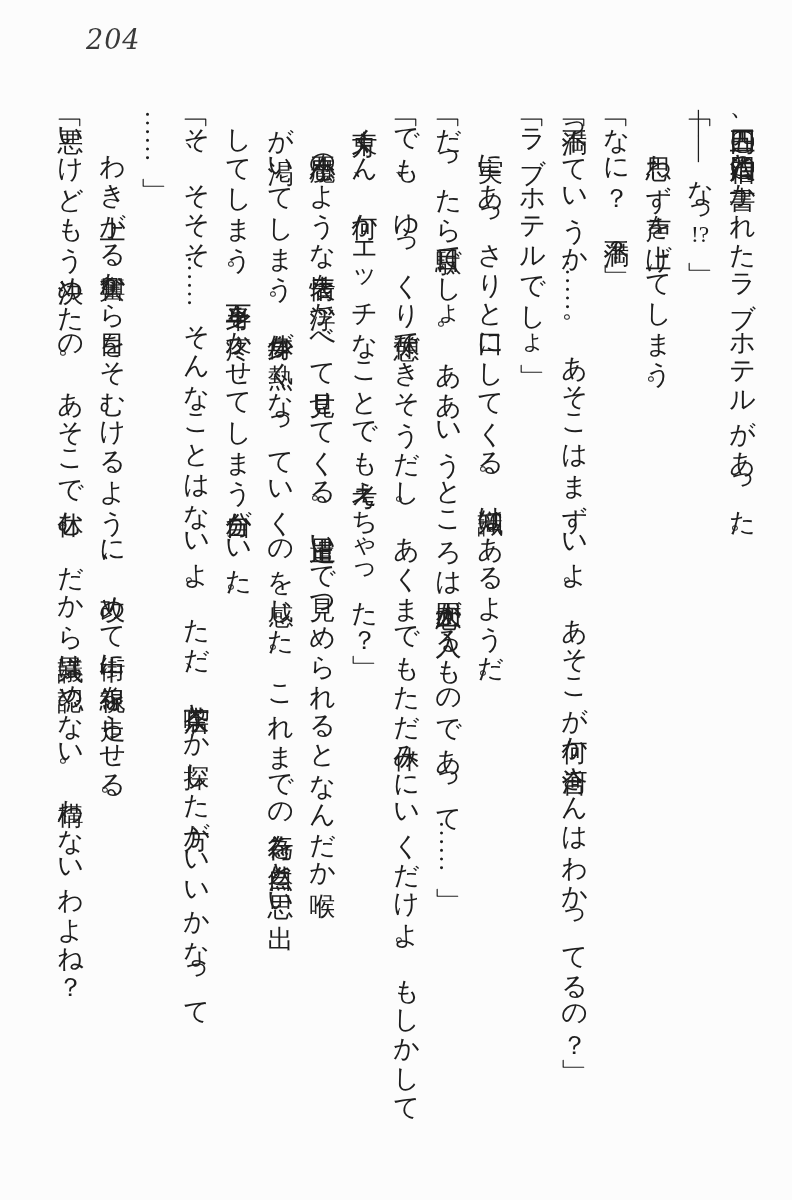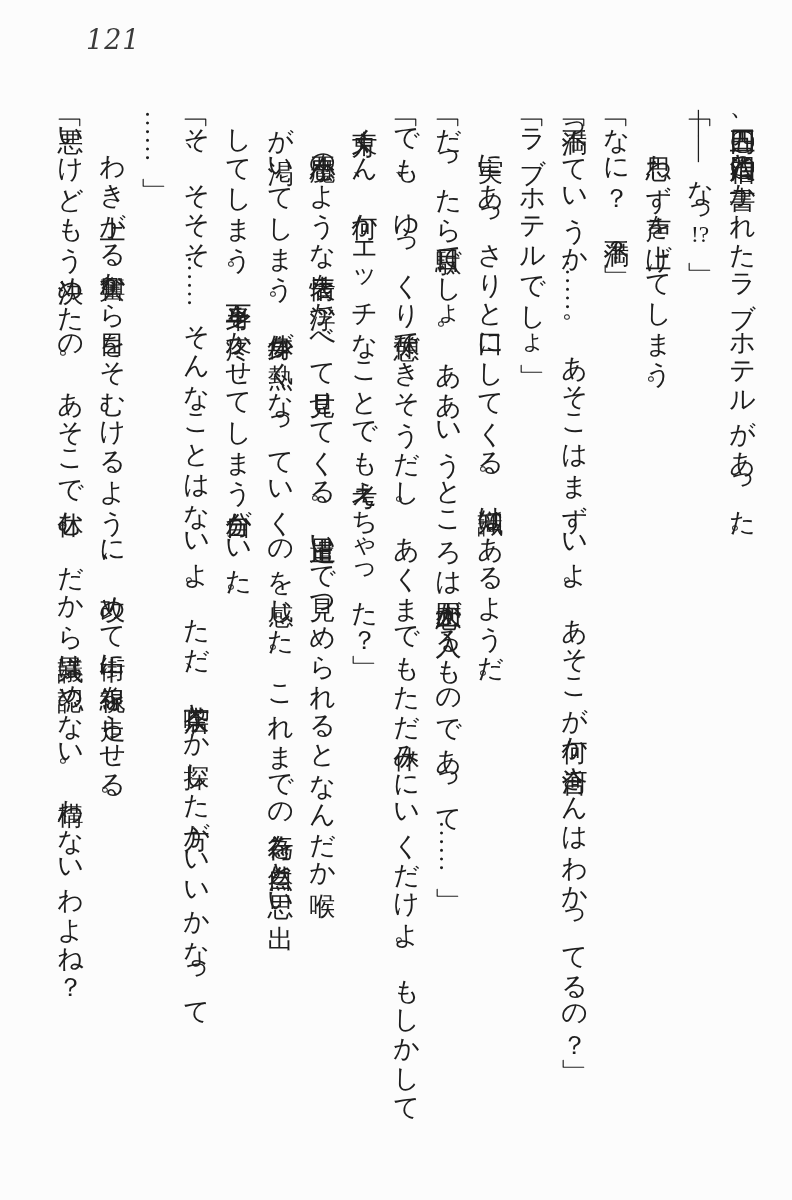--- a/index.html
+++ b/index.html
@@ -51,21 +51,21 @@
   .tcy {
     text-combine-upright: all;
     -webkit-text-combine: horizontal;
     font-size: 0.9em;
   }
 </style>
 </head>
 <body>
 
 <div class="page">
-  <div class="page-number">121</div>
+  <div class="page-number">204</div>
   <div class="text-area" id="text-area">
       <div class="column">四五〇〇円、宿泊八〇〇〇円と書かれたラブホテルがあった。</div>
       <div class="column">「——なっ<span class="tcy">!?</span>」</div>
       <div class="column indent">思わず声を上げてしまう。</div>
       <div class="column">「なに？　不満？」</div>
       <div class="column">「不満っていうか……。あそこはまずいよ。あそこが何か河合さんはわかってるの？」</div>
       <div class="column">「ラブホテルでしょ」</div>
       <div class="column indent">実にあっさりと口にしてくる。知識はあるようだ。</div>
       <div class="column">「だったら駄目でしょ。ああいうところは恋人同士が入るものであって……」</div>
       <div class="column">「でも、ゆっくり休憩できそうだし。あくまでもただ休みにいくだけよ。もしかして</div>

